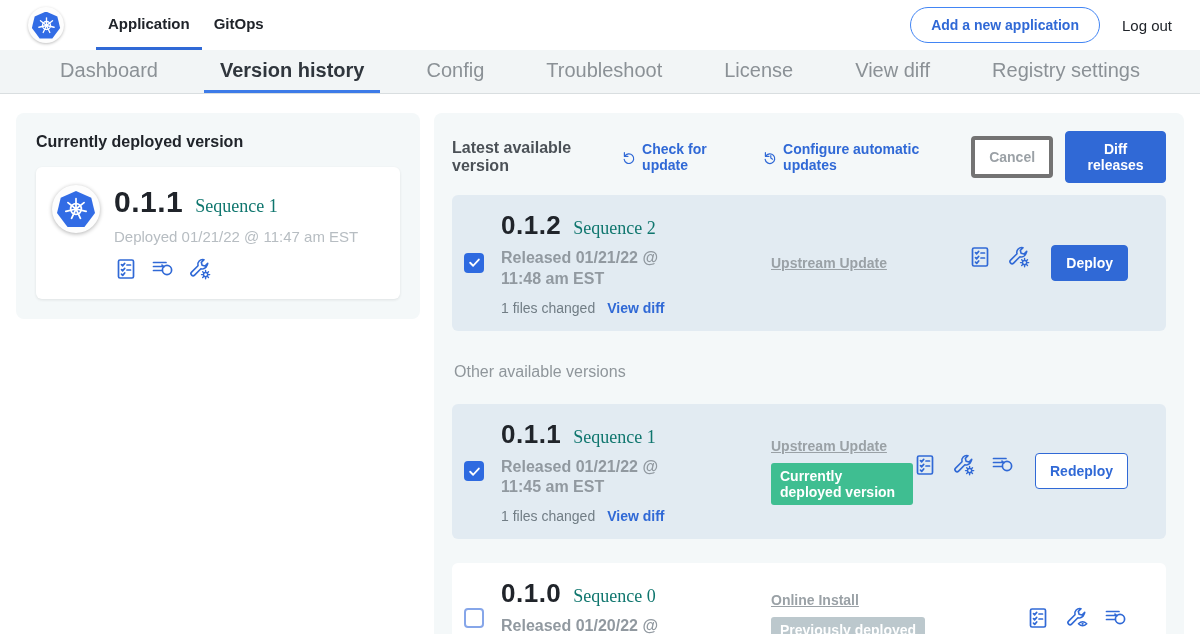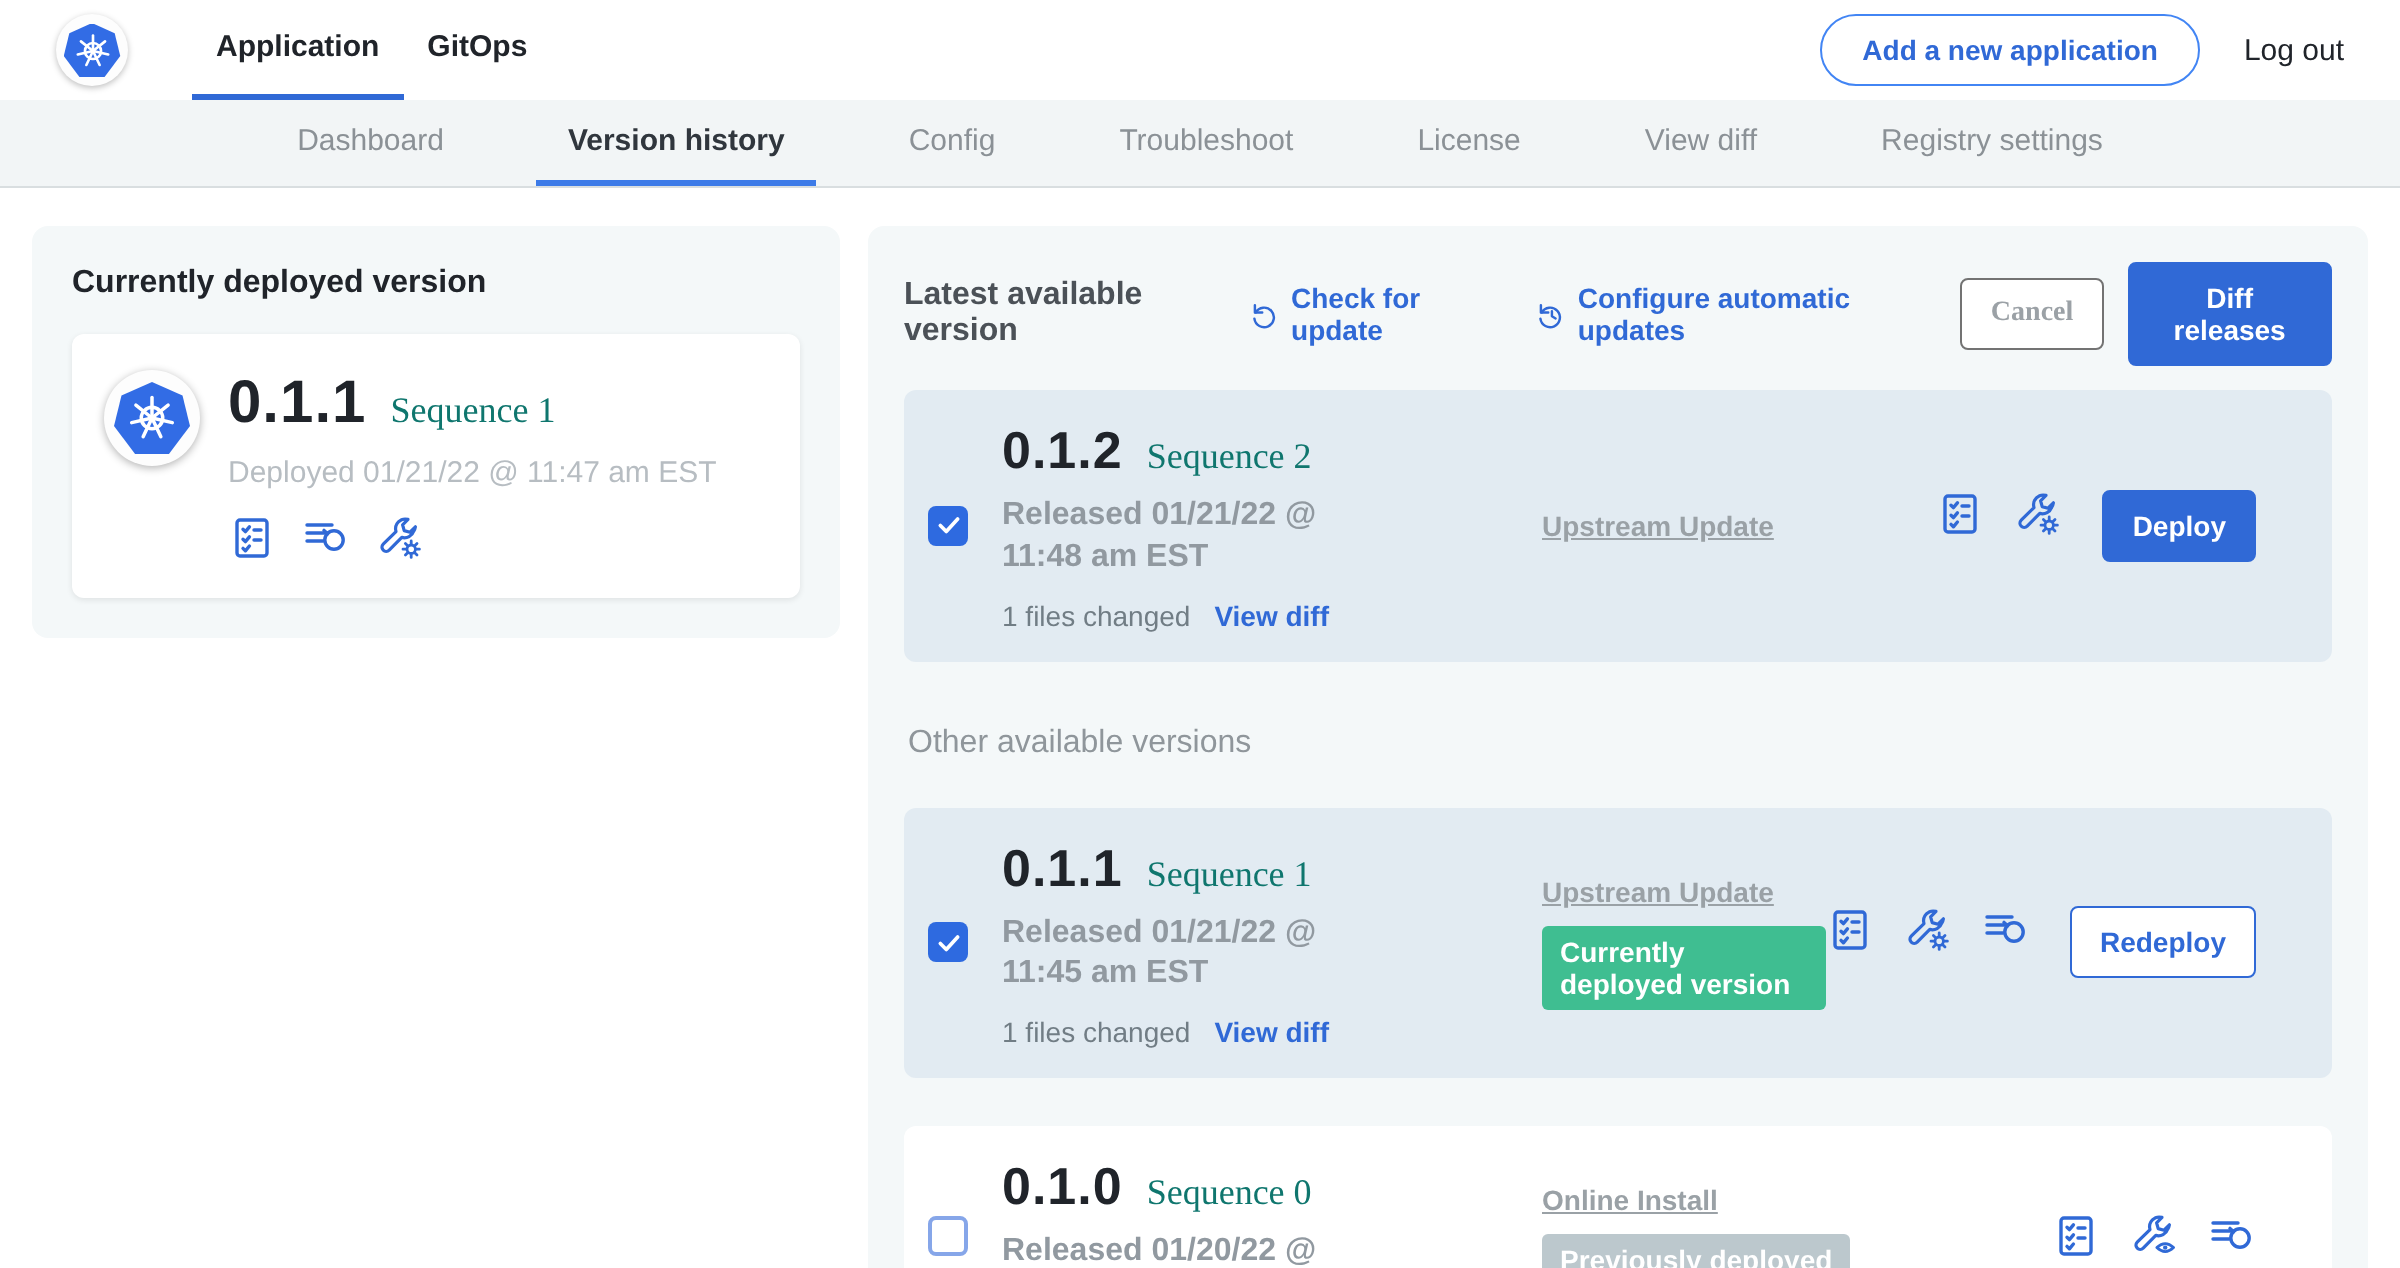--- a/index.html
+++ b/index.html
@@ -20,21 +20,21 @@
   .top-tab.active { border-bottom-color:#3069d6; }
   .top-spacer { flex:1; }
   .pill-btn { align-self:center; border:1px solid #4285f4; color:#3069d6; background:#fff;
     font-weight:bold; font-size:14px; padding:9px 20px; border-radius:20px; cursor:pointer;
     font-family:inherit; margin-right:22px; }
   .logout { align-self:center; font-size:15px; color:#20242a; cursor:pointer; }
 
   
   .subnav { height:44px; background:#f2f5f6; border-bottom:1px solid #d9dee0;
     display:flex; justify-content:center; gap:30px; }
-  .sub-tab { display:flex; align-items:center; padding:0 16px; font-size:15px;
+  .sub-tab { display:flex; align-items:center; padding:0 16px; font-size:20px;
     color:#8b9196; border-bottom:3px solid transparent; cursor:pointer; }
   .sub-tab.active { color:#30363d; font-weight:bold; border-bottom-color:#3d7be8; }
 
   
   .main { display:flex; align-items:flex-start; gap:14px; padding:19px 16px; }
   .panel { background:#f4f8f9; border-radius:8px; }
   .left-panel { width:404px; padding:20px; }
   .left-panel h2 { font-size:16px; font-weight:bold; color:#20242a; margin-bottom:16px; }
   .deployed-card { background:#fff; border-radius:6px; box-shadow:0 1px 3px rgba(0,0,0,.09);
     padding:18px 16px; display:flex; gap:14px; }
@@ -52,21 +52,21 @@
 
   
   .right-panel { flex:1; padding:18px 18px 16px; }
   .latest-head { display:flex; align-items:center; margin-bottom:12px; }
   .latest-title { font-size:16px; font-weight:bold; color:#4b5157; margin-right:16px; }
   .head-link { display:flex; align-items:center; gap:6px; color:#3069d6; font-size:14px;
     font-weight:bold; cursor:pointer; margin-right:24px; }
   .head-link svg { width:17px; height:17px; }
   .btn { font-family:inherit; font-size:14px; font-weight:bold; border-radius:4px;
     padding:9px 14px; cursor:pointer; }
-  .btn-cancel { background:#fff; border:1px solid #737373; color:#9ba1a6; margin-left:auto; margin-right:12px;font-family:Liberation Serif, serif; }
+  .btn-cancel { background:#fff; border:4px solid #737373; color:#9ba1a6; margin-left:auto; margin-right:12px; }
   .btn-primary { background:#3069d6; border:1px solid #3069d6; color:#fff; }
   .btn-outline { background:#fff; border:1px solid #3069d6; color:#3069d6; }
 
   .version-card { border-radius:6px; padding:15px 38px 15px 12px; display:flex; align-items:center; }
   .card-blue { background:#e2ebf2; }
   .card-white { background:#fff; }
   .checkbox { width:20px; height:20px; border-radius:4px; margin-right:17px; flex:0 0 auto;
     cursor:pointer; display:flex; align-items:center; justify-content:center; }
   .checkbox.checked { background:#2e6ae0; }
   .checkbox.checked svg { width:13px; height:13px; }

